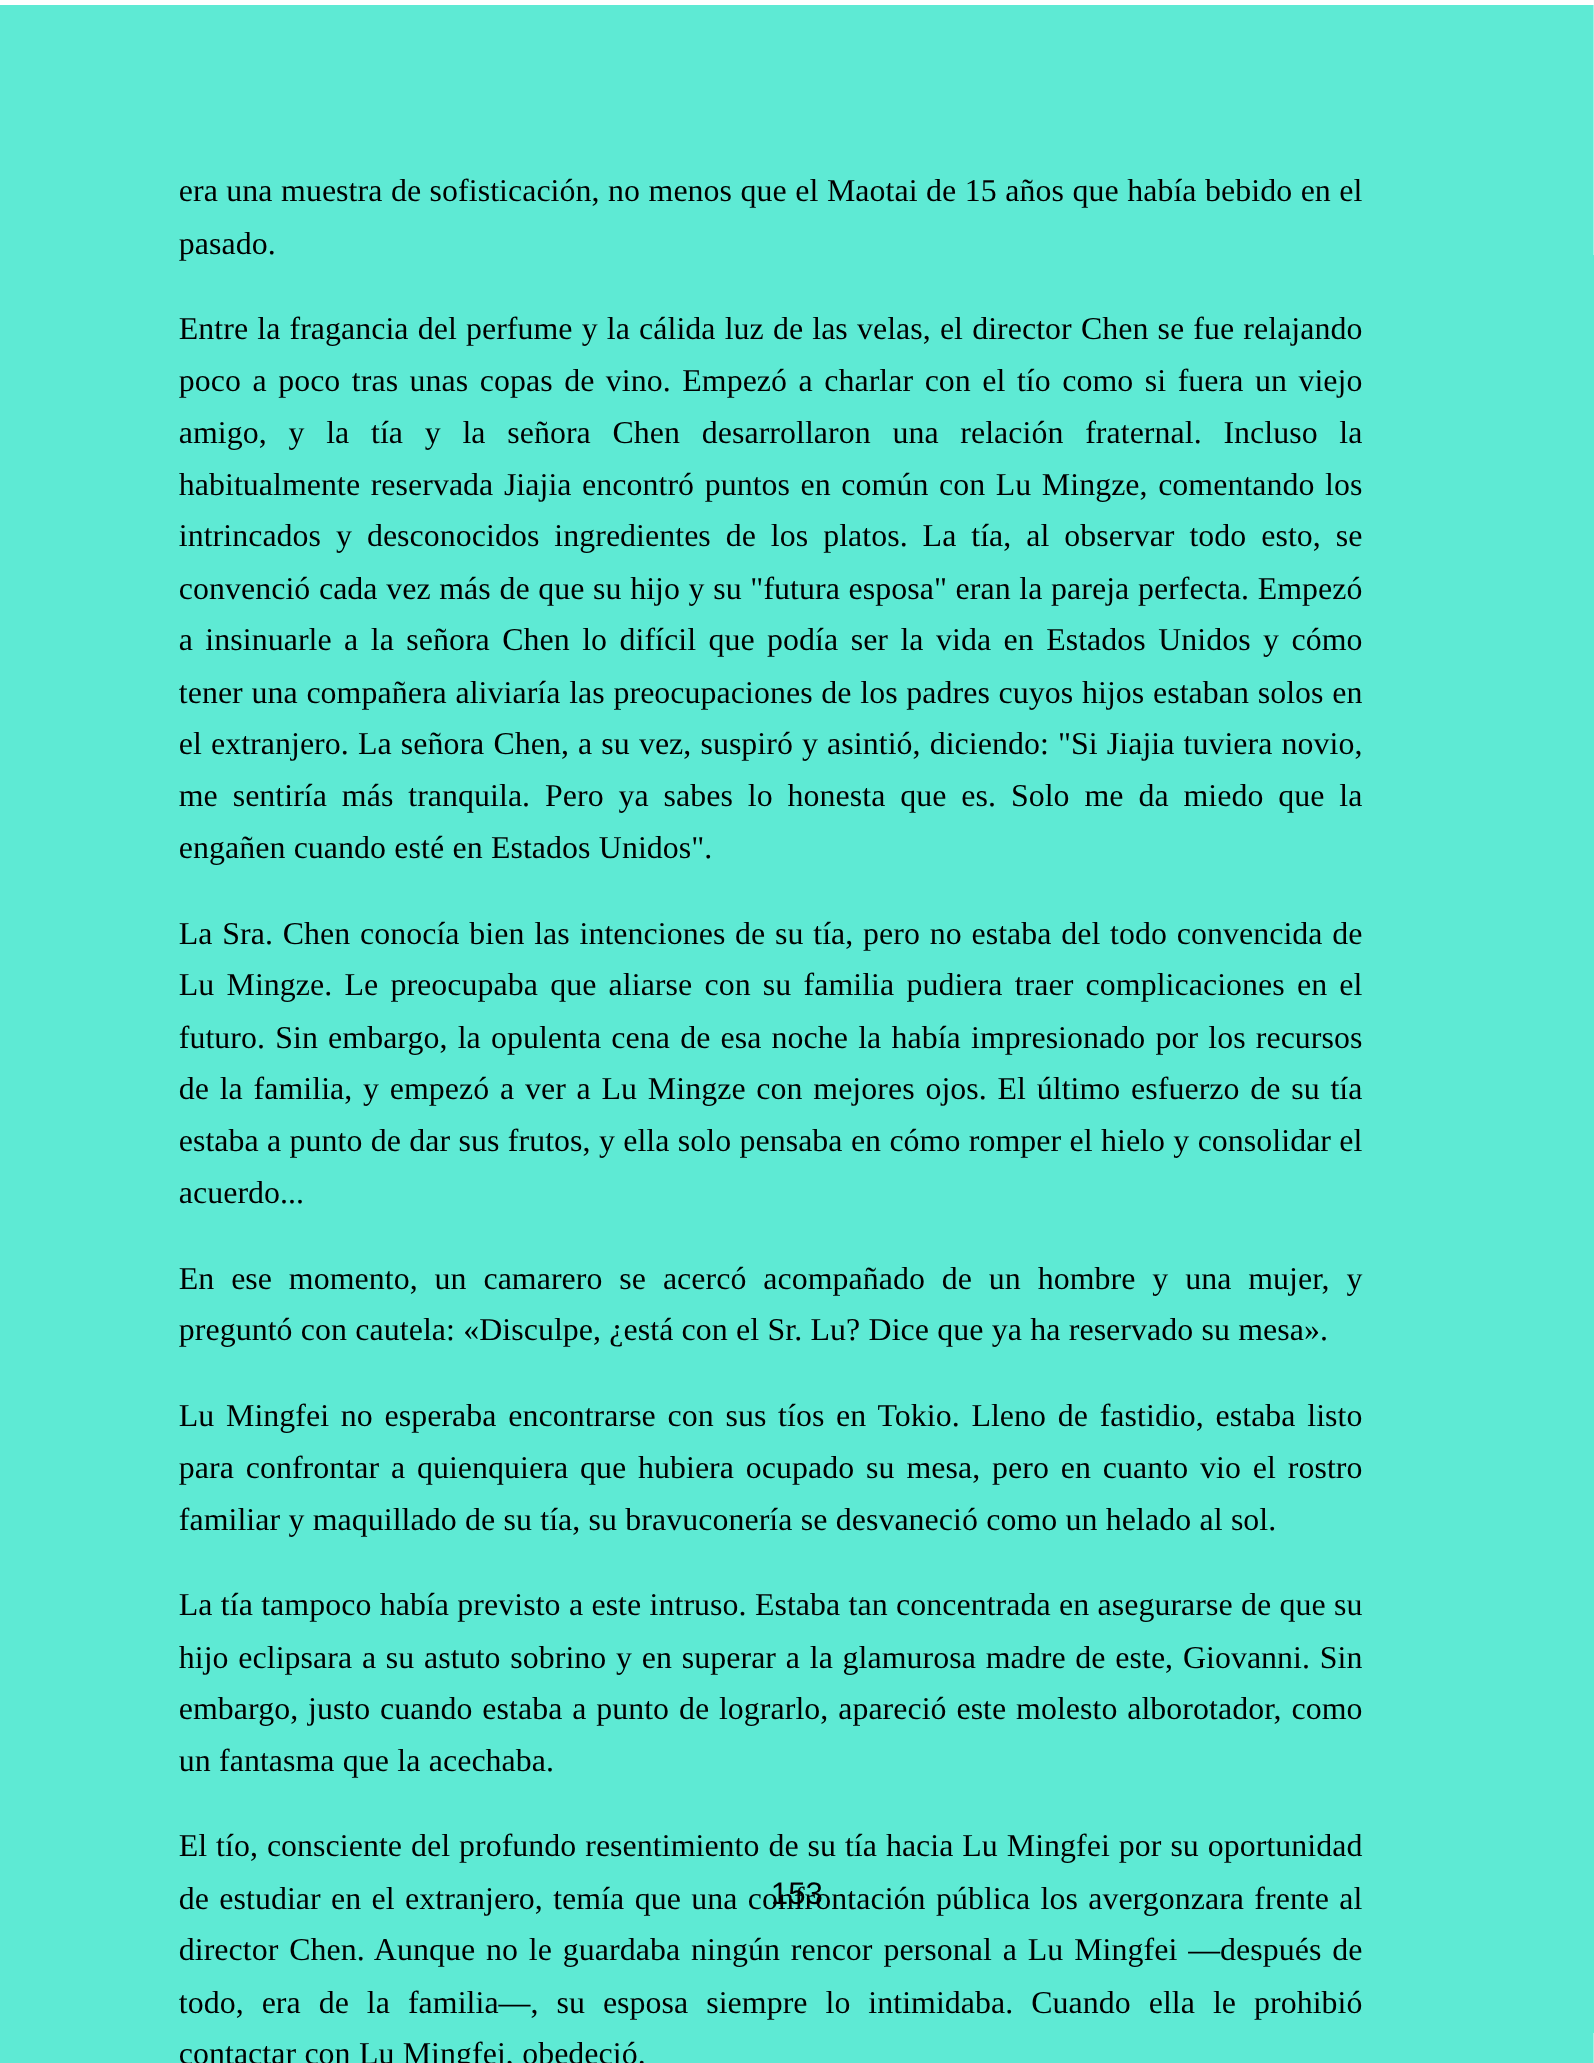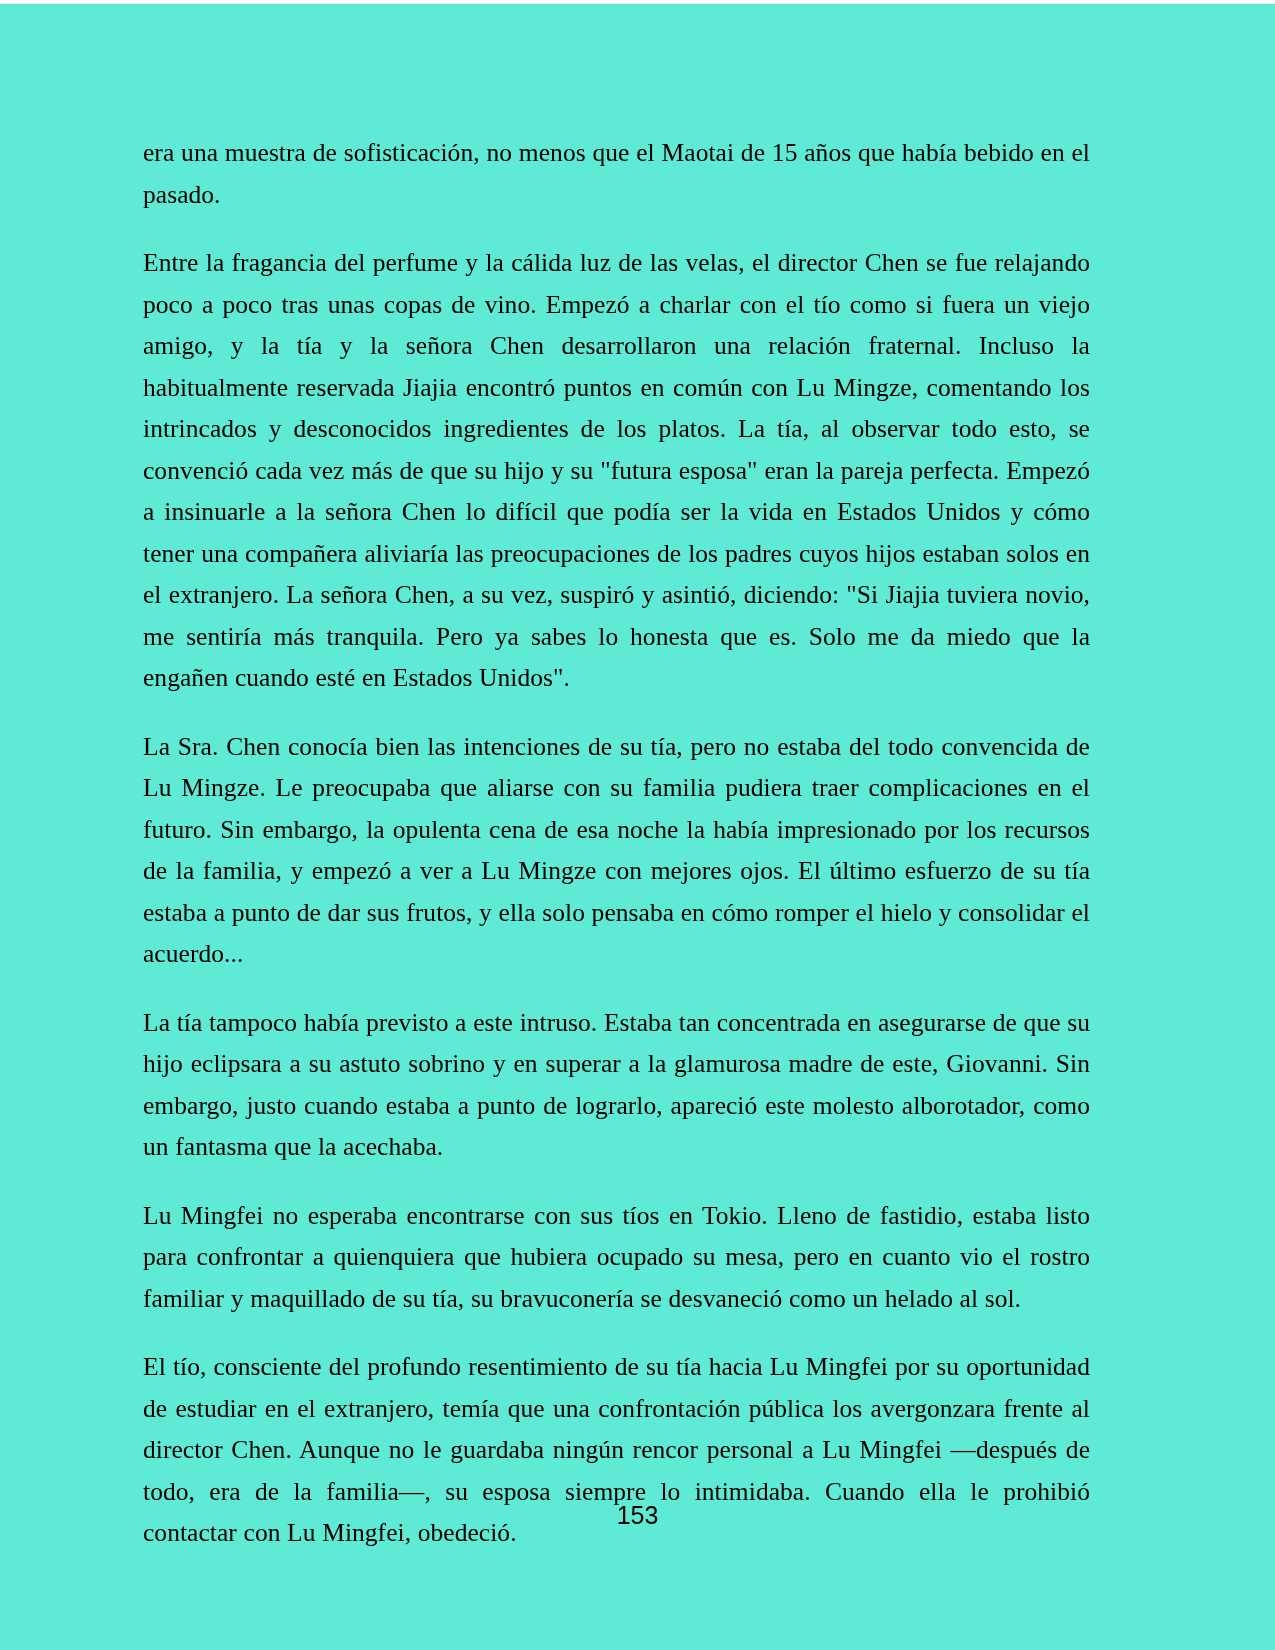--- a/index.html
+++ b/index.html
@@ -53,20 +53,21 @@
 </style>
 </head>
 <body>
 
 <div class="page">
 
   <div class="content">
     <p class="para">era una muestra de sofisticación, no menos que el Maotai de 15 años que había bebido en el pasado.</p>
     <p class="para">Entre la fragancia del perfume y la cálida luz de las velas, el director Chen se fue relajando poco a poco tras unas copas de vino. Empezó a charlar con el tío como si fuera un viejo amigo, y la tía y la señora Chen desarrollaron una relación fraternal. Incluso la habitualmente reservada Jiajia encontró puntos en común con Lu Mingze, comentando los intrincados y desconocidos ingredientes de los platos. La tía, al observar todo esto, se convenció cada vez más de que su hijo y su "futura esposa" eran la pareja perfecta. Empezó a insinuarle a la señora Chen lo difícil que podía ser la vida en Estados Unidos y cómo tener una compañera aliviaría las preocupaciones de los padres cuyos hijos estaban solos en el extranjero. La señora Chen, a su vez, suspiró y asintió, diciendo: "Si Jiajia tuviera novio, me sentiría más tranquila. Pero ya sabes lo honesta que es. Solo me da miedo que la engañen cuando esté en Estados Unidos".</p>
     <p class="para">La Sra. Chen conocía bien las intenciones de su tía, pero no estaba del todo convencida de Lu Mingze. Le preocupaba que aliarse con su familia pudiera traer complicaciones en el futuro. Sin embargo, la opulenta cena de esa noche la había impresionado por los recursos de la familia, y empezó a ver a Lu Mingze con mejores ojos. El último esfuerzo de su tía estaba a punto de dar sus frutos, y ella solo pensaba en cómo romper el hielo y consolidar el acuerdo...</p>
+    <p class="para">En ese momento, un camarero se acercó acompañado de un hombre y una mujer, y preguntó con cautela: «Disculpe, ¿está con el Sr. Lu? Dice que ya ha reservado su mesa».</p>
+    <p class="para">Lu Mingfei no esperaba encontrarse con sus tíos en Tokio. Lleno de fastidio, estaba listo para confrontar a quienquiera que hubiera ocupado su mesa, pero en cuanto vio el rostro familiar y maquillado de su tía, su bravuconería se desvaneció como un helado al sol.</p>
     <p class="para">La tía tampoco había previsto a este intruso. Estaba tan concentrada en asegurarse de que su hijo eclipsara a su astuto sobrino y en superar a la glamurosa madre de este, Giovanni. Sin embargo, justo cuando estaba a punto de lograrlo, apareció este molesto alborotador, como un fantasma que la acechaba.</p>
-    <p class="para">Lu Mingfei no esperaba encontrarse con sus tíos en Tokio. Lleno de fastidio, estaba listo para confrontar a quienquiera que hubiera ocupado su mesa, pero en cuanto vio el rostro familiar y maquillado de su tía, su bravuconería se desvaneció como un helado al sol.</p>
     <p class="para">El tío, consciente del profundo resentimiento de su tía hacia Lu Mingfei por su oportunidad de estudiar en el extranjero, temía que una confrontación pública los avergonzara frente al director Chen. Aunque no le guardaba ningún rencor personal a Lu Mingfei —después de todo, era de la familia—, su esposa siempre lo intimidaba. Cuando ella le prohibió contactar con Lu Mingfei, obedeció.</p>
   </div>
 
   <div class="page-number">153</div>
 
 </div>
 
 </body></html>

